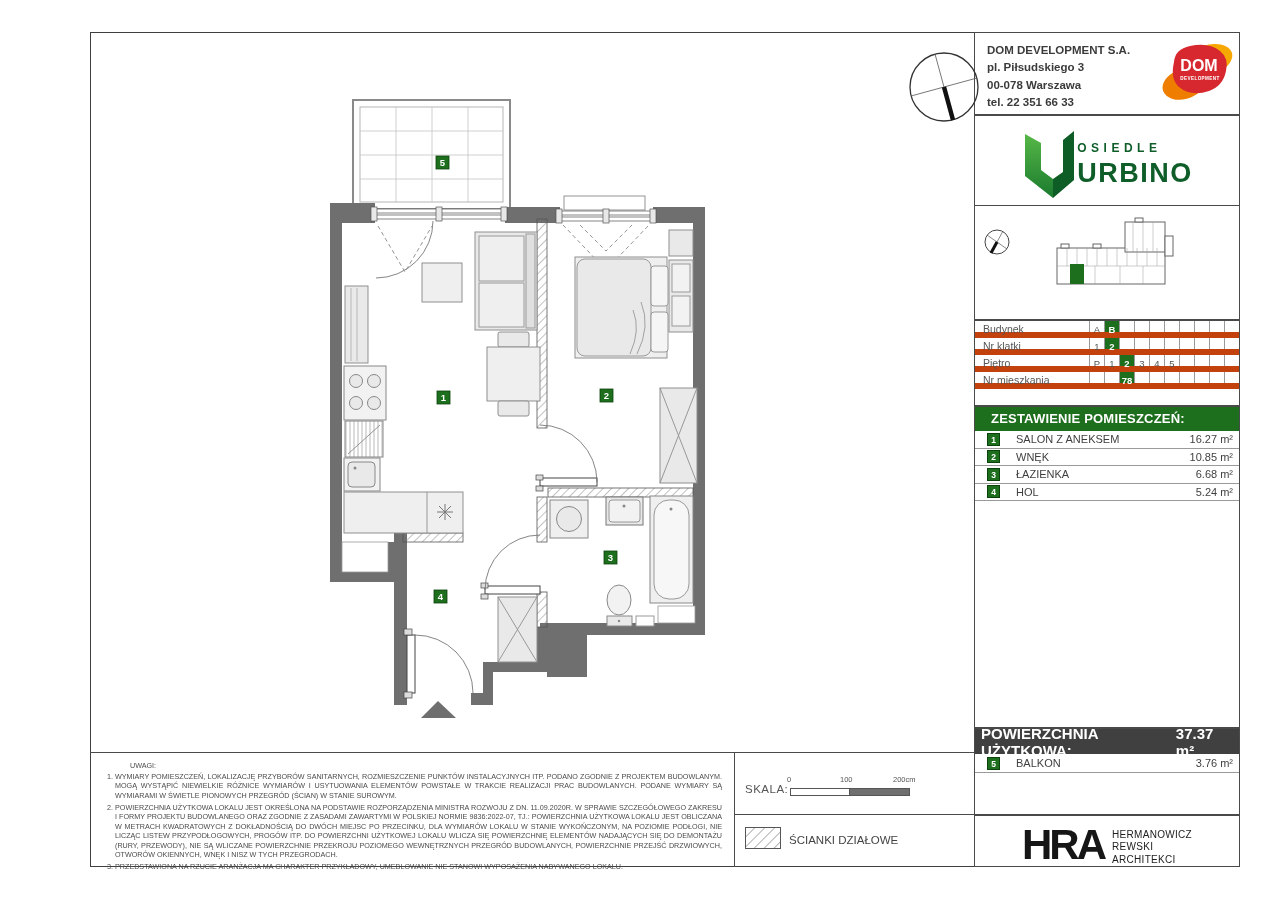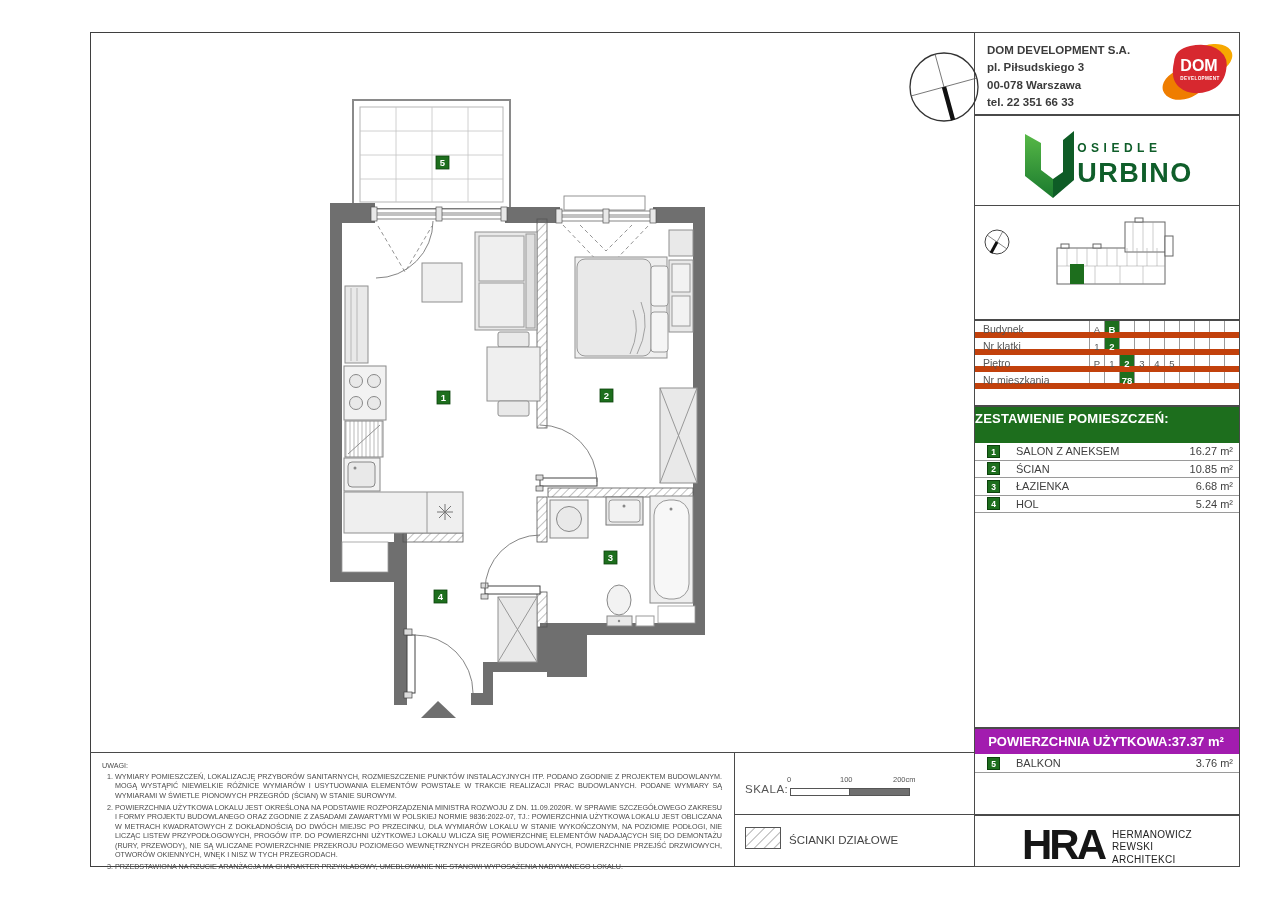--- a/index.html
+++ b/index.html
@@ -14,35 +14,35 @@
   .urbino-text { color:#0f5e2a; }
   .urbino-top { font-size:12px; font-weight:bold; letter-spacing:4.5px; margin-bottom:3px; }
   .urbino-bottom { font-size:27px; font-weight:bold; letter-spacing:1.5px; }
   #box-map { top:205px; height:115px; }
   #box-table { top:320px; height:86px; }
   .ut-row { display:flex; height:17px; border-bottom:6px solid #c2410c; }
   .ut-label { flex:1; font-size:10.5px; color:#555; padding:2px 0 0 8px; }
   .ut-cell { width:15px; border-left:1px solid #9a9a9a; font-size:9.5px; color:#555; text-align:center; padding-top:2.5px; }
   .ut-cell.sel { background:#1d6e1d; color:#fff; font-weight:bold; }
   #box-rooms { top:406px; height:322px; }
-  .green-bar { background:#1d6e1d; color:#fff; font-weight:bold; font-size:13px; height:36px; line-height:24px; padding:0 0; letter-spacing:0.2px; }
+  .green-bar { background:#1d6e1d; color:#fff; font-weight:bold; font-size:13px; height:24px; line-height:24px; padding:0 16px; letter-spacing:0.2px; }
   .room-row { display:flex; align-items:center; height:17.5px; border-bottom:1px solid #9a9a9a; font-size:11px; color:#3f3f3f; }
   .room-badge { width:13px; height:13px; background:#1d6e1d; border:1px solid #0c420c; color:#fff; font-size:8.5px; font-weight:bold; text-align:center; line-height:12px; margin-left:12px; flex:0 0 13px; }
   .room-name { margin-left:16px; flex:1; }
   .room-area { margin-right:6px; }
   #box-area { top:728px; height:87px; }
-  .area-bar { background:#a21caf; color:#fff; height:25px; display:flex; justify-content:center; align-items:center; padding:0 8px 0 6px; font-size:13px; font-weight:bold; }
+  .area-bar { background:#404040; color:#fff; height:25px; display:flex; justify-content:center; align-items:center; padding:0 8px 0 6px; font-size:15px; font-weight:bold; }
   #balkon-row { height:19px; }
   #box-hra { top:815px; height:52px; display:flex; align-items:flex-end; justify-content:center; gap:8px; }
   .hra-big { font-size:42px; font-weight:bold; letter-spacing:-3px; color:#161616; line-height:1; }
   .hra-lines { font-size:10px; color:#222; line-height:1.25; letter-spacing:0.3px; }
   #box-notes { left:90px; top:752px; width:645px; height:115px; border-top:1px solid #4a4a4a; border-right:1px solid #4a4a4a; padding:8px 12px 0 12px; font-size:7.2px; color:#4a4a4a; }
   #box-notes ol { margin:2px 0 0 13px; }
   #box-notes li { margin-bottom:3px; text-align:justify; line-height:1.3; }
-  .uwagi-title { margin-bottom:1px; }
+  .uwagi-title { margin-bottom:1px;margin-left:28px; }
   #box-skala { left:735px; top:752px; width:239px; height:63px; border-top:1px solid #4a4a4a; border-bottom:1px solid #4a4a4a; }
   .skala-label { position:absolute; left:10px; top:30px; font-size:11.5px; color:#555; letter-spacing:0.5px; }
   .skala-bar { position:absolute; left:55px; top:35px; width:120px; height:8px; display:flex; }
   .skala-half1 { width:60px; background:#fff; border:1px solid #555; }
   .skala-half2 { width:60px; background:#6f6f6f; border:1px solid #555; border-left:none; }
   .skala-tick { position:absolute; font-size:7.5px; color:#555; top:22px; }
   #box-legend { left:735px; top:815px; width:239px; height:52px; }
   .legend-label { position:absolute; left:54px; top:19px; font-size:11.5px; color:#444;text-align:center; }
 </style>
 </head>
@@ -372,21 +372,21 @@
 <div class="abs pbox" id="box-rooms">
   <div class="green-bar">ZESTAWIENIE POMIESZCZEŃ:</div>
   <div id="room-rows">
       <div class="room-row">
         <span class="room-badge">1</span>
         <span class="room-name">SALON Z ANEKSEM</span>
         <span class="room-area">16.27 m²</span>
       </div>
       <div class="room-row">
         <span class="room-badge">2</span>
-        <span class="room-name">ŚCIAN</span>
+        <span class="room-name">WNĘK</span>
         <span class="room-area">10.85 m²</span>
       </div>
       <div class="room-row">
         <span class="room-badge">3</span>
         <span class="room-name">ŁAZIENKA</span>
         <span class="room-area">6.68 m²</span>
       </div>
       <div class="room-row">
         <span class="room-badge">4</span>
         <span class="room-name">HOL</span>

